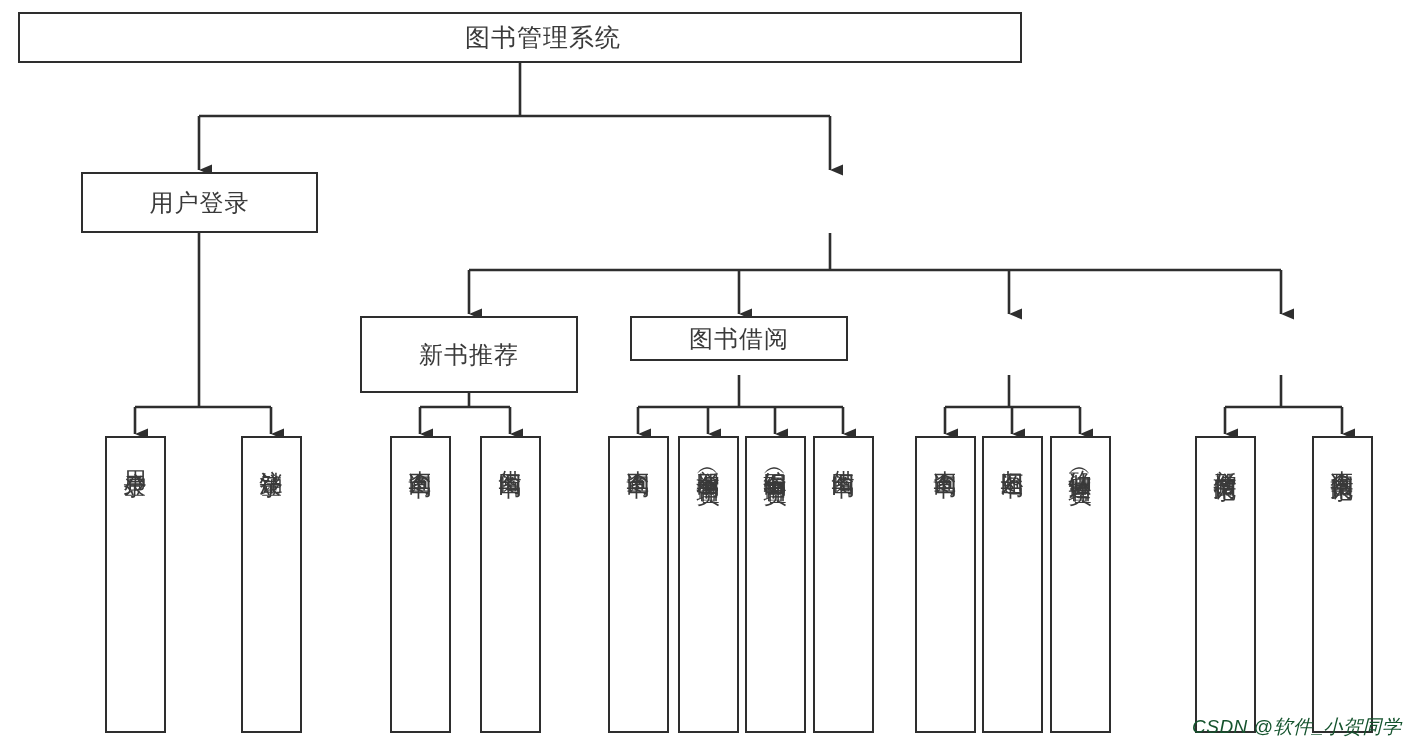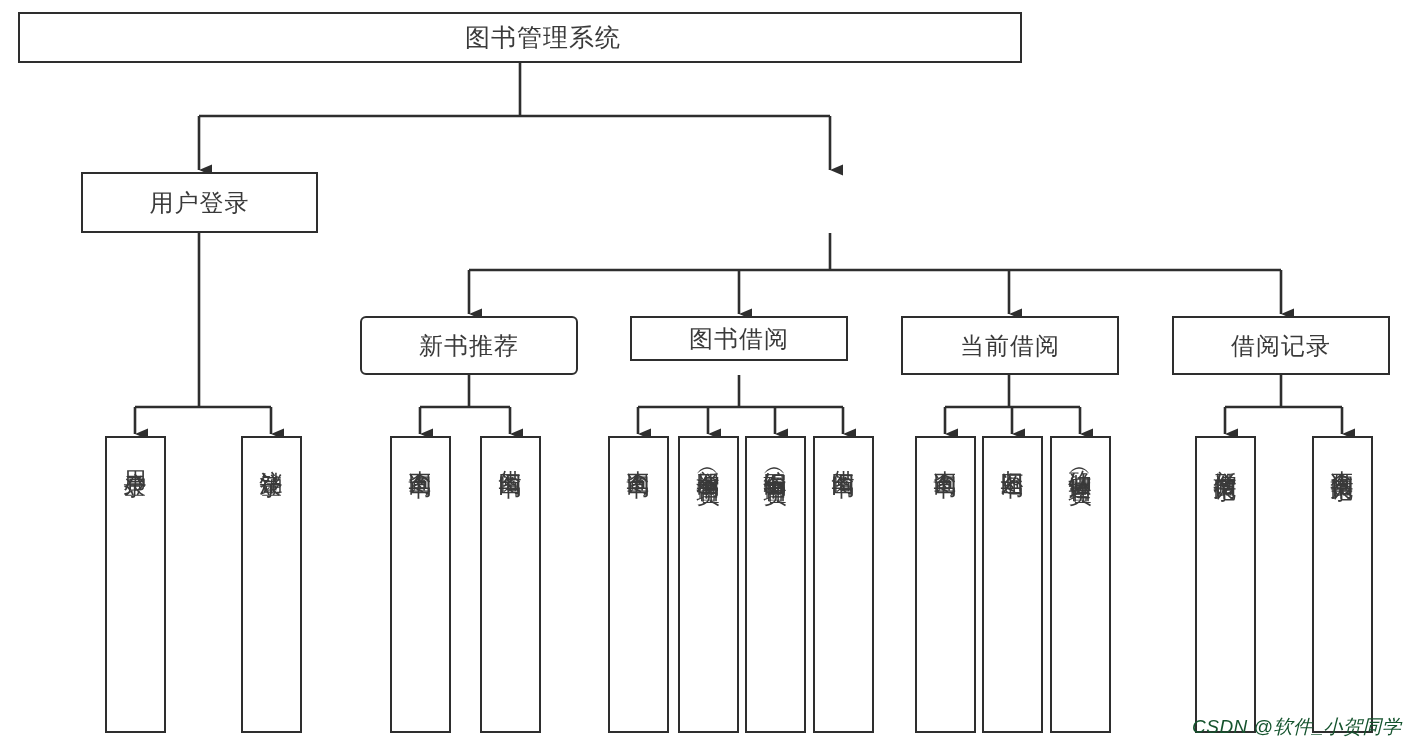--- a/index.html
+++ b/index.html
@@ -131,31 +131,25 @@
   </svg>
 
   <div class="node root" style="left:18px; top:12px; width:1004px; height:51px;">
     <span class="htext">图书管理系统</span>
   </div>
 
   <div class="node mid" style="left:81px; top:172px; width:237px; height:61px;">
     <span class="htext">用户登录</span>
   </div>
 
-  <div class="node mid" style="left:360px; top:316px; width:218px; height:59px;border-radius:6px;">
+  <div class="node mid" style="left:360px; top:316px; width:218px; height:77px;">
     <span class="htext">新书推荐</span>
   </div>
   <div class="node mid" style="left:630px; top:316px; width:218px; height:45px;">
     <span class="htext">图书借阅</span>
-  </div>
-  <div class="node mid" style="left:901px; top:316px; width:218px; height:59px;">
-    <span class="htext">当前借阅</span>
-  </div>
-  <div class="node mid" style="left:1172px; top:316px; width:218px; height:59px;">
-    <span class="htext">借阅记录</span>
   </div>
 
   <div class="node leaf" style="left:105px; top:436px; width:61px; height:297px;">
     <span class="vtext">用户登录</span>
   </div>
   <div class="node leaf" style="left:241px; top:436px; width:61px; height:297px;">
     <span class="vtext">注销登录</span>
   </div>
 
   <div class="node leaf" style="left:390px; top:436px; width:61px; height:297px;">

